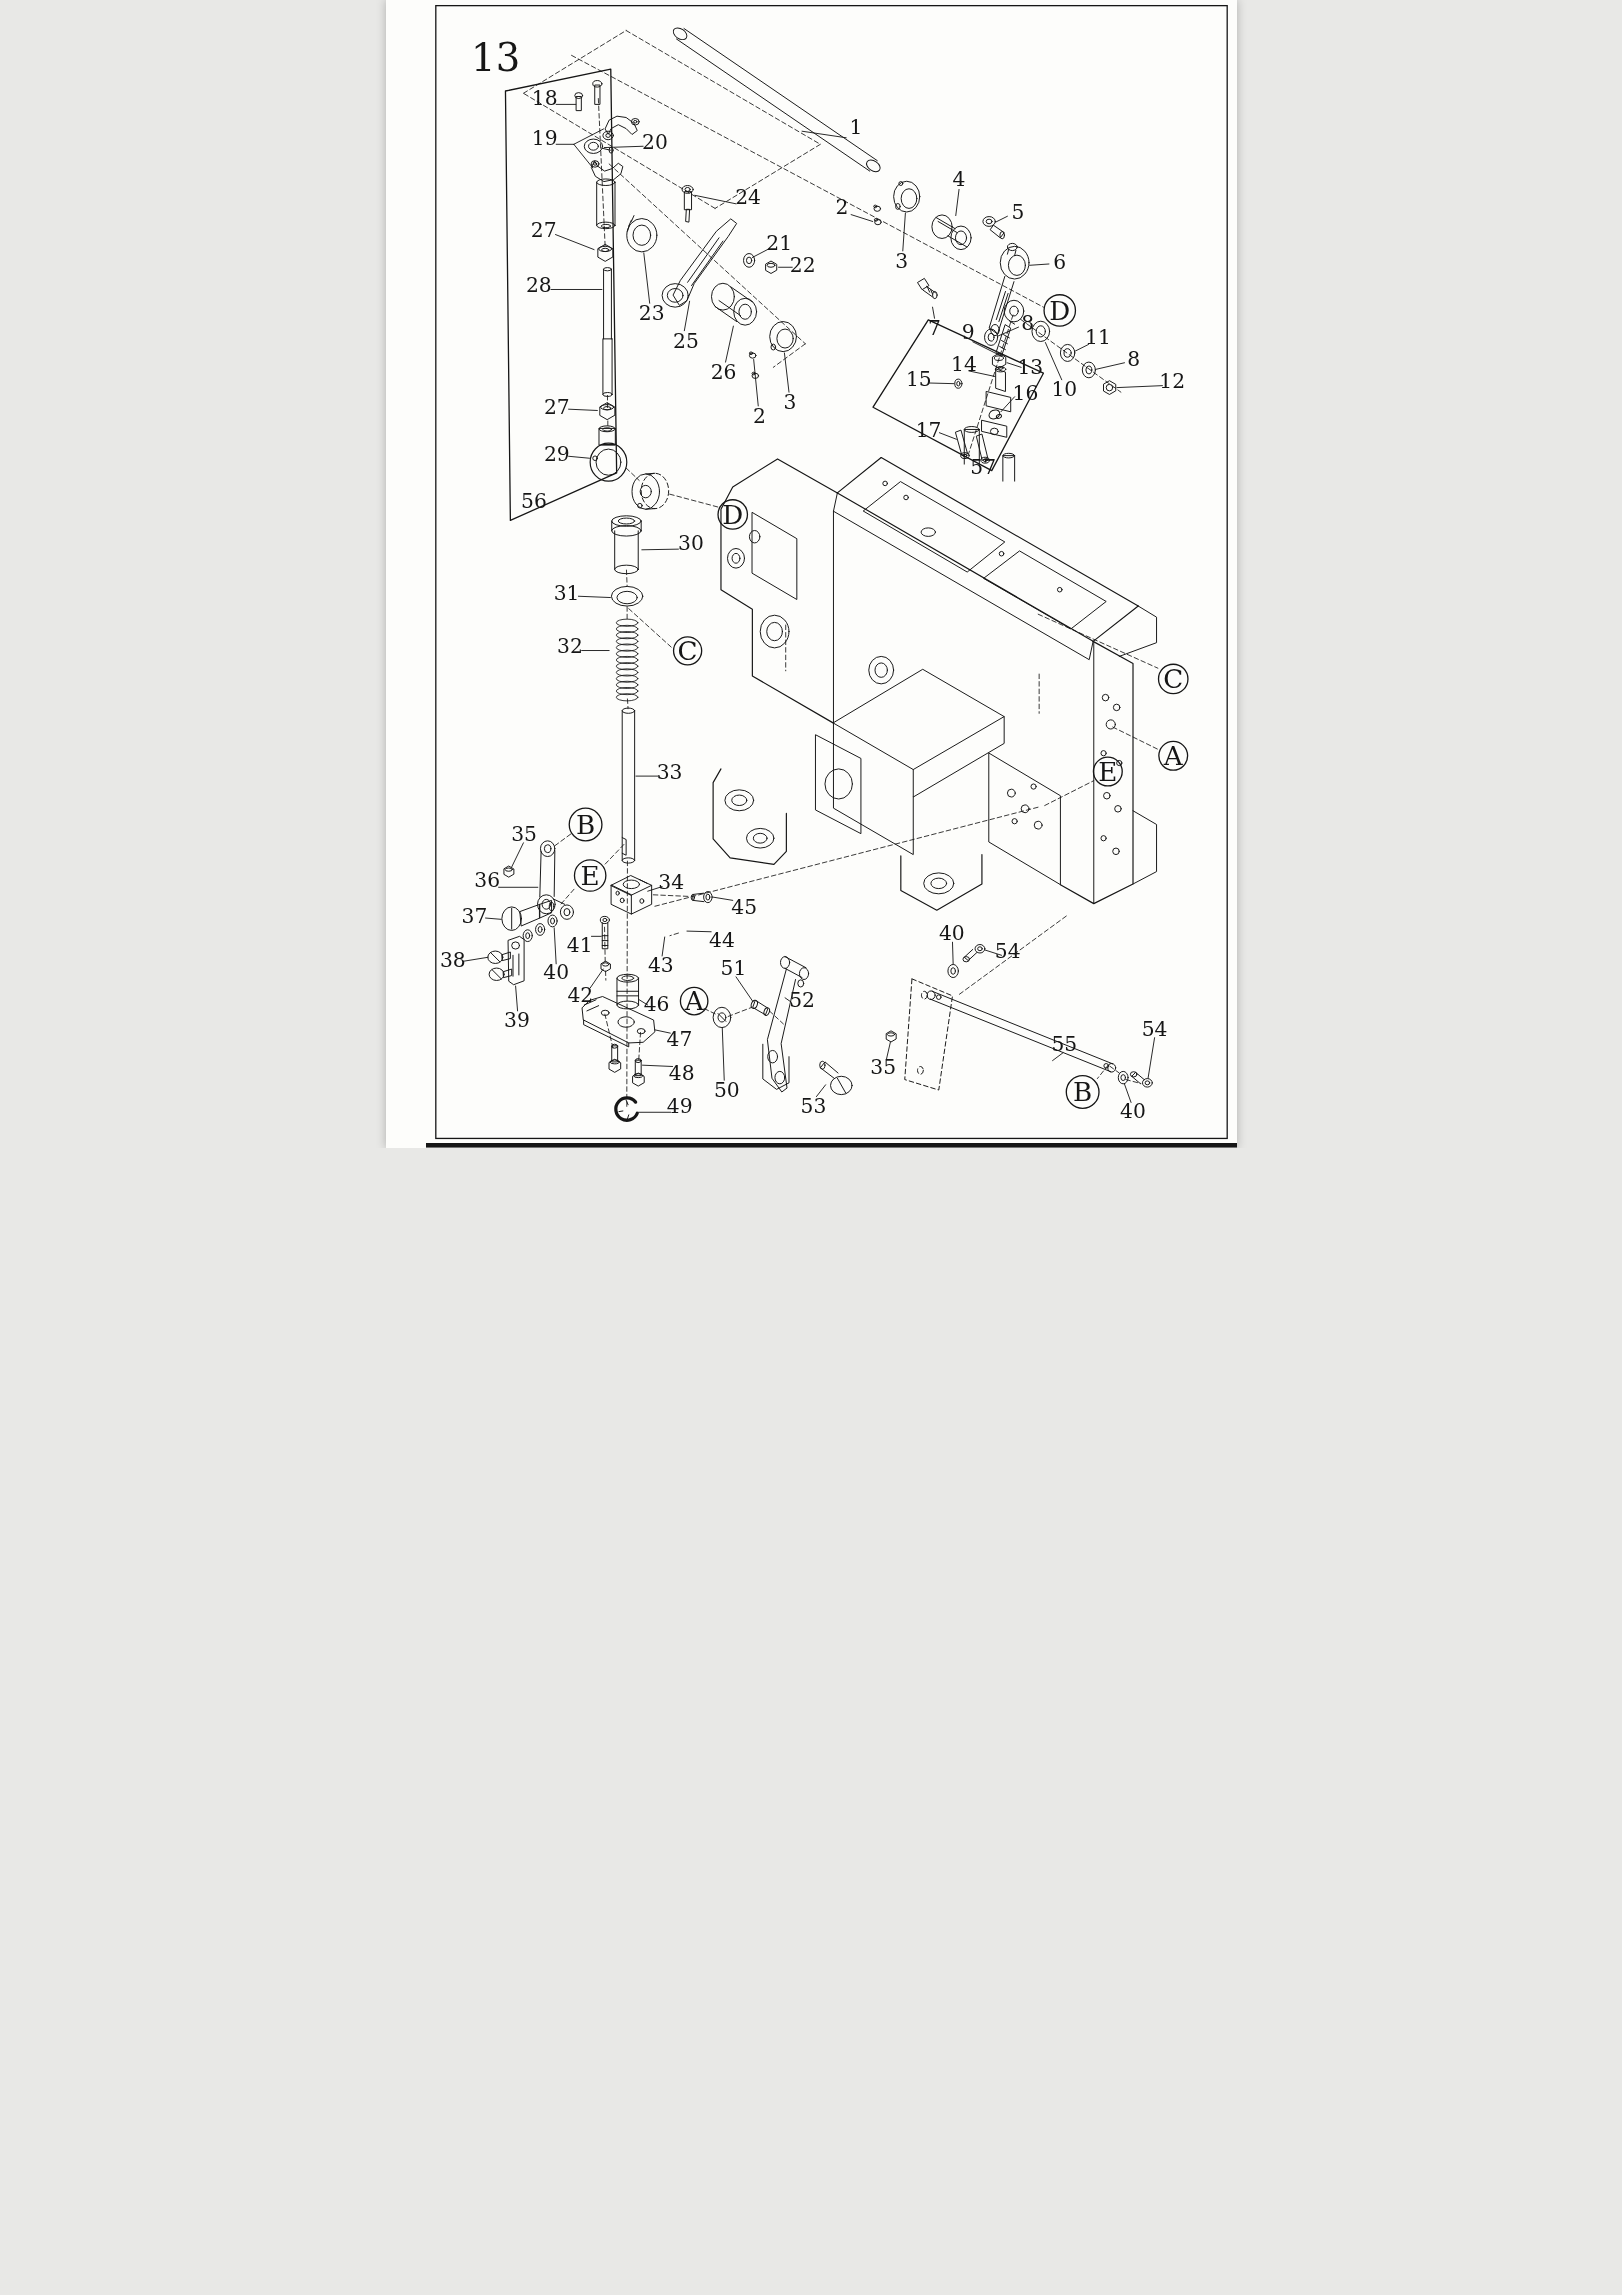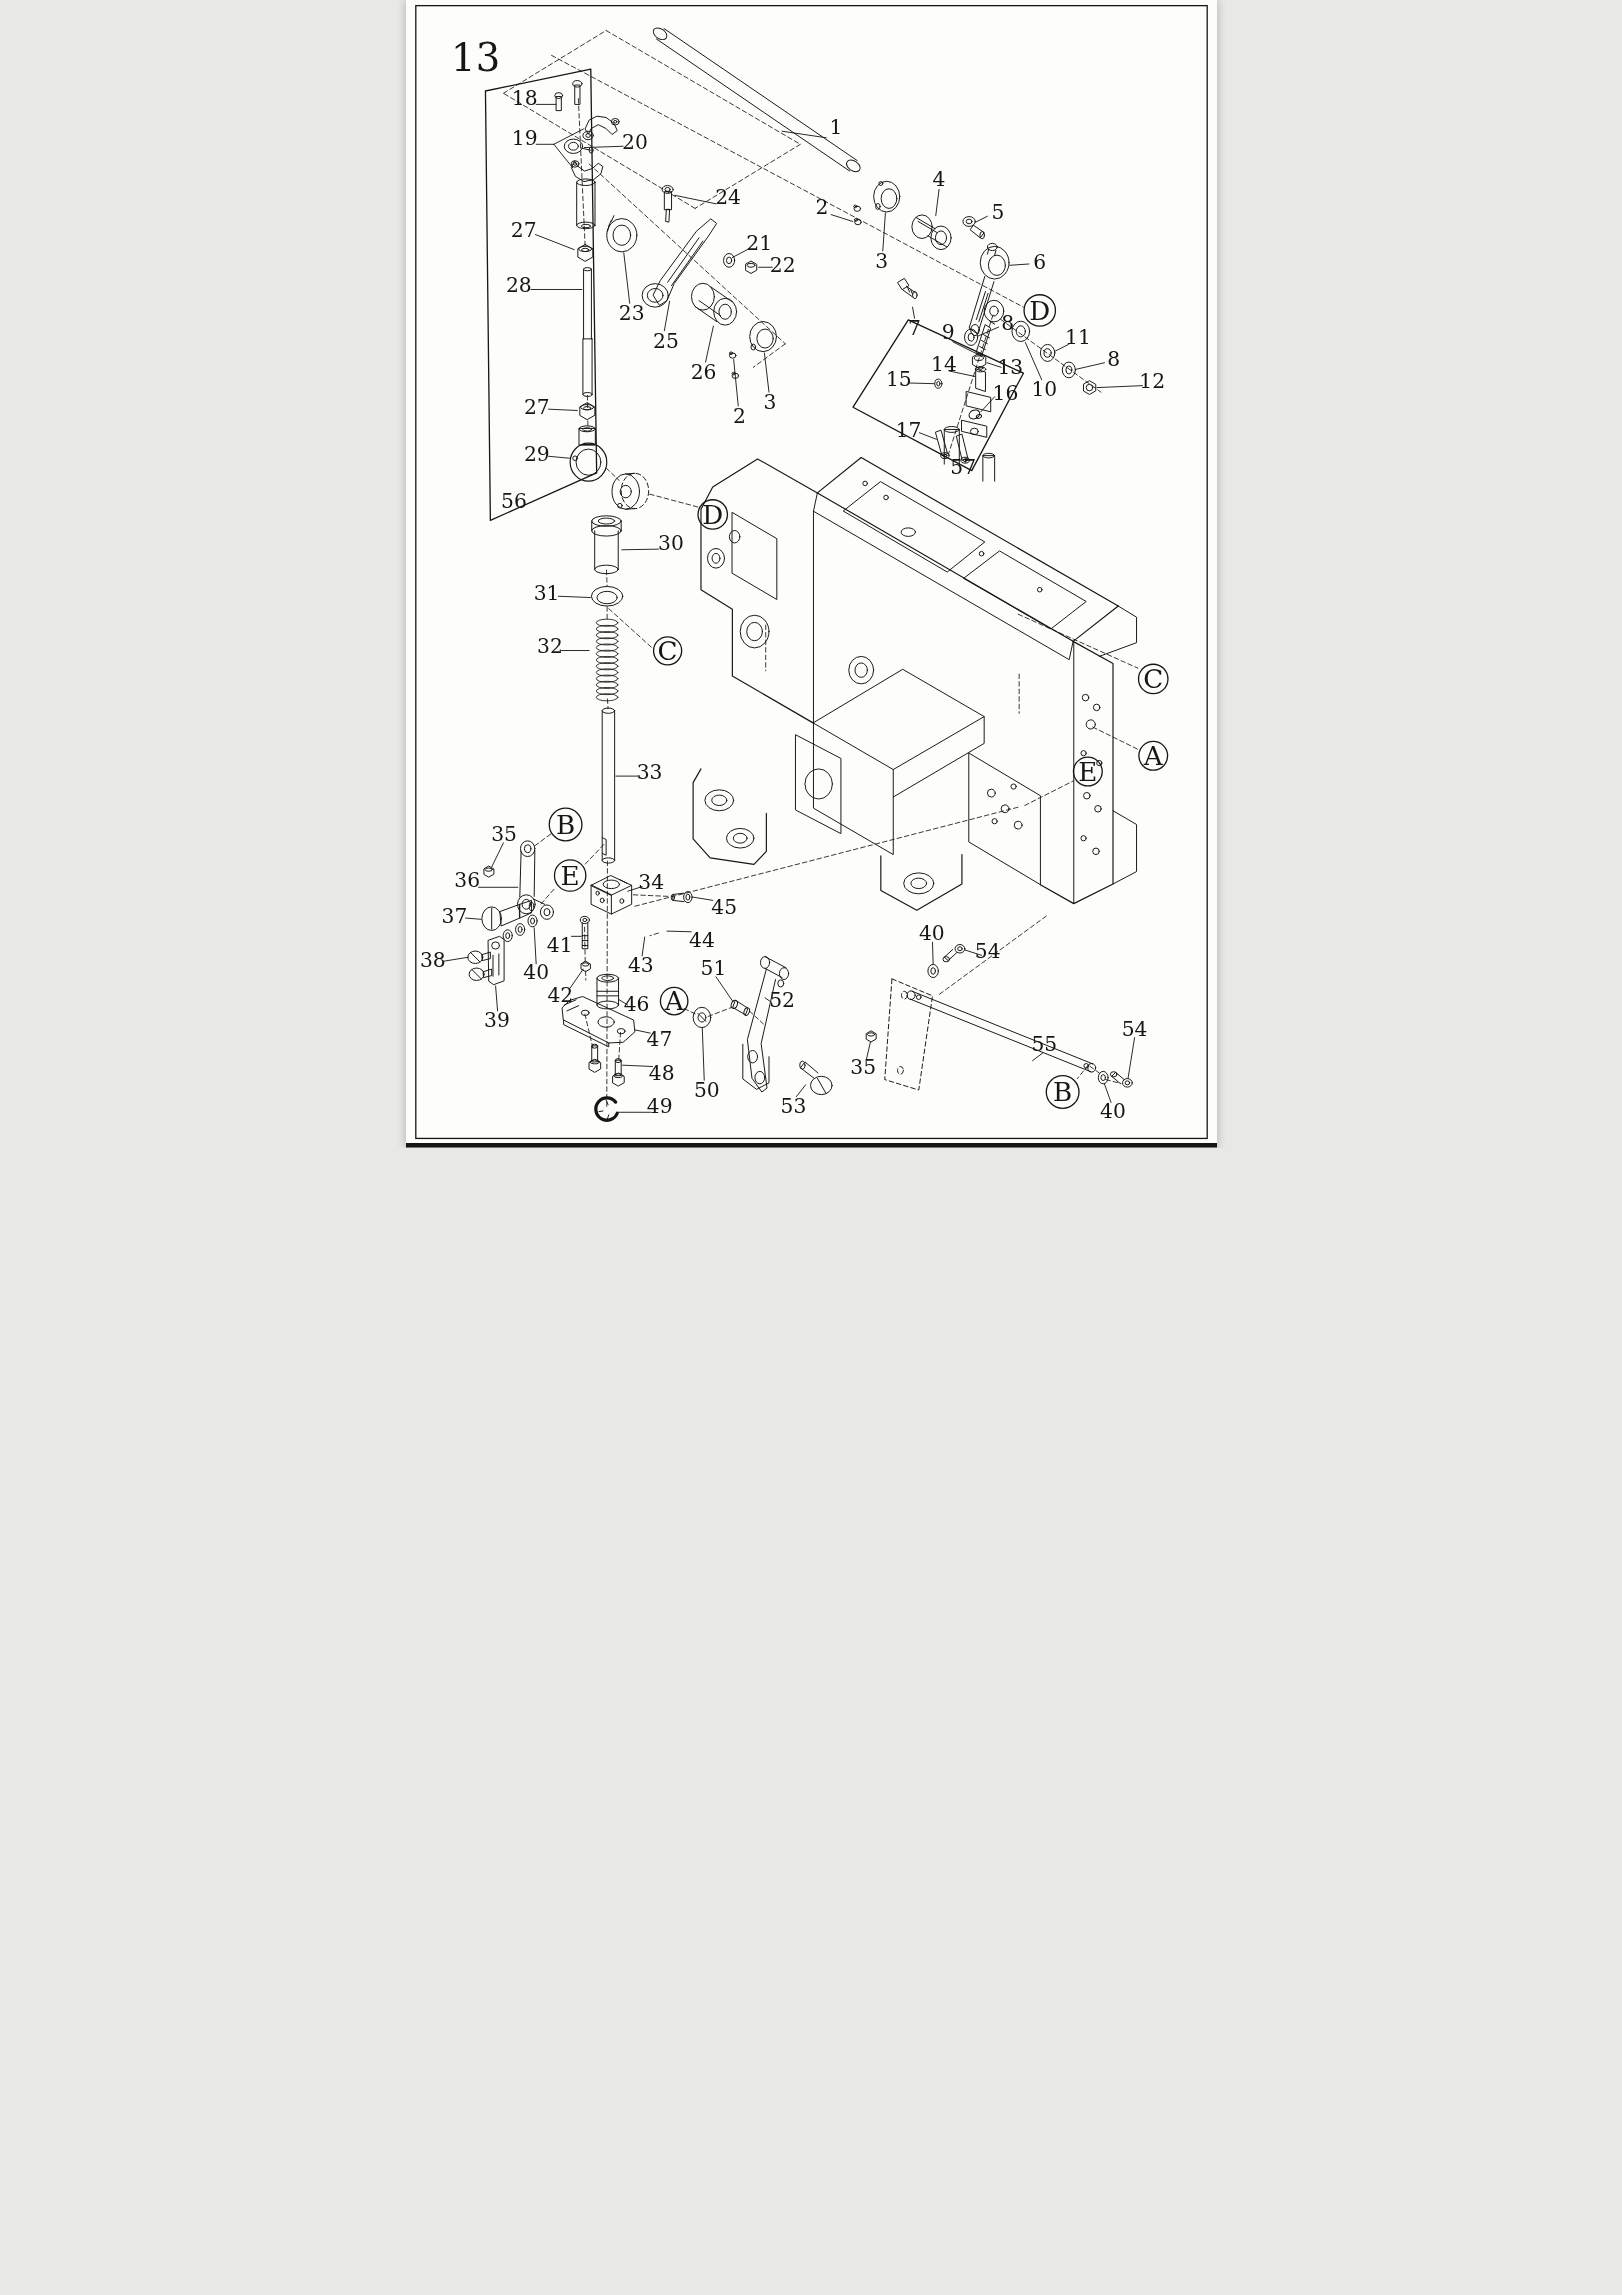--- a/index.html
+++ b/index.html
@@ -1,18 +1,18 @@
 <!DOCTYPE html>
 <html style="font-size:10.5px"><head>
 <meta charset="utf-8">
 <style>
   html,body{margin:0;padding:0;background:#e8e8e6;}
   .sheet{
     width:811px;height:1148px;margin:0 auto;background:#fdfdfb;
-    box-shadow:0 0 9.2px rgba(0,0,0,.25);position:relative;overflow:hidden;
+    box-shadow:0 0 9.2px rgba(0,0,0,.25);position:relative;overflow:hidden;padding-left:40px;
   }
   svg{display:block;width:100%;height:100%;}
   text{font-family:"DejaVu Serif","Liberation Serif",serif;fill:#161616;}
   .lbl{font-size:62px;}
   .ltr{font-size:80px;}
   .pgno{font-size:118px;}
 </style>
 </head>
 <body>
 

